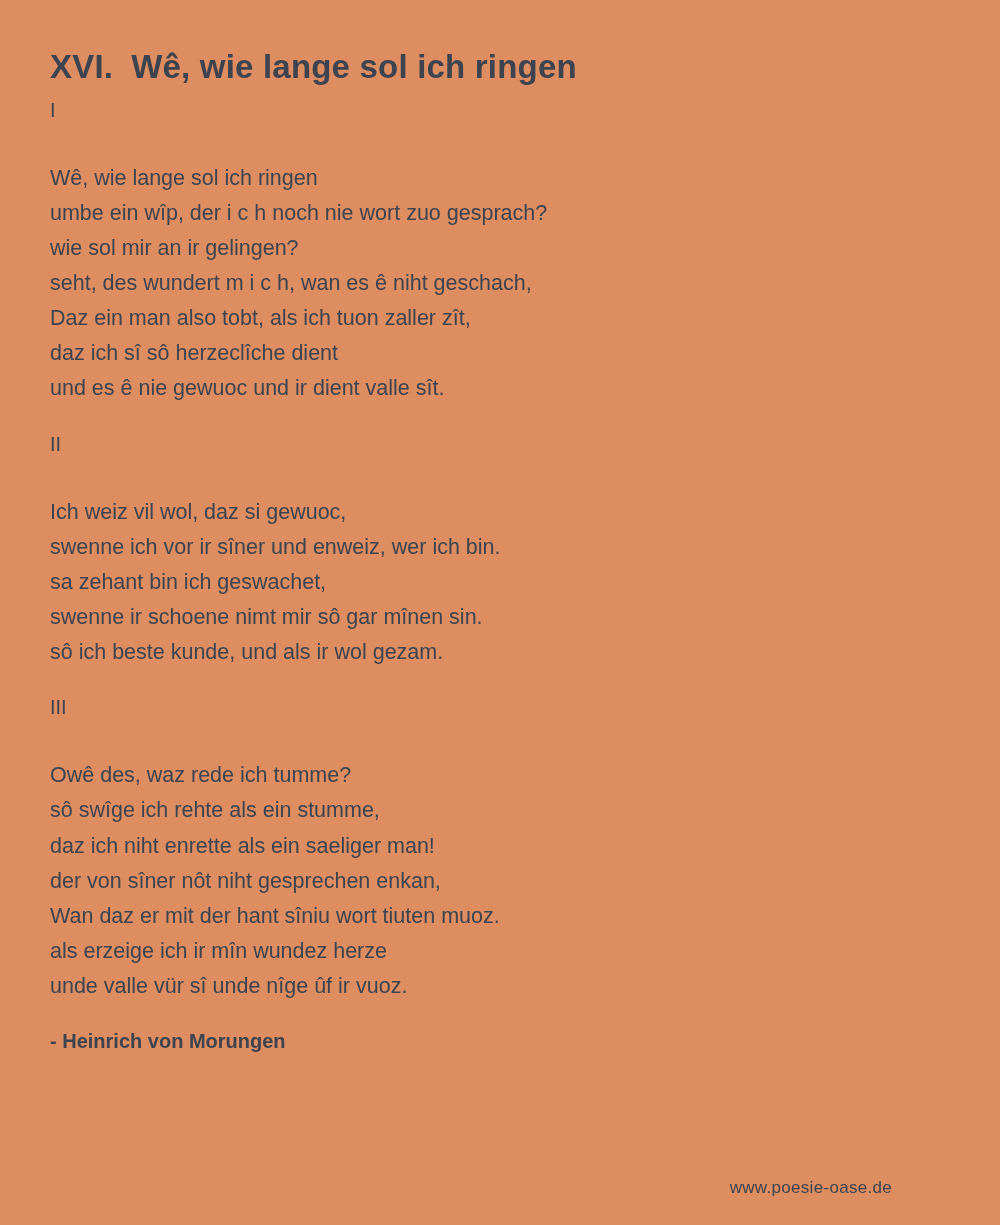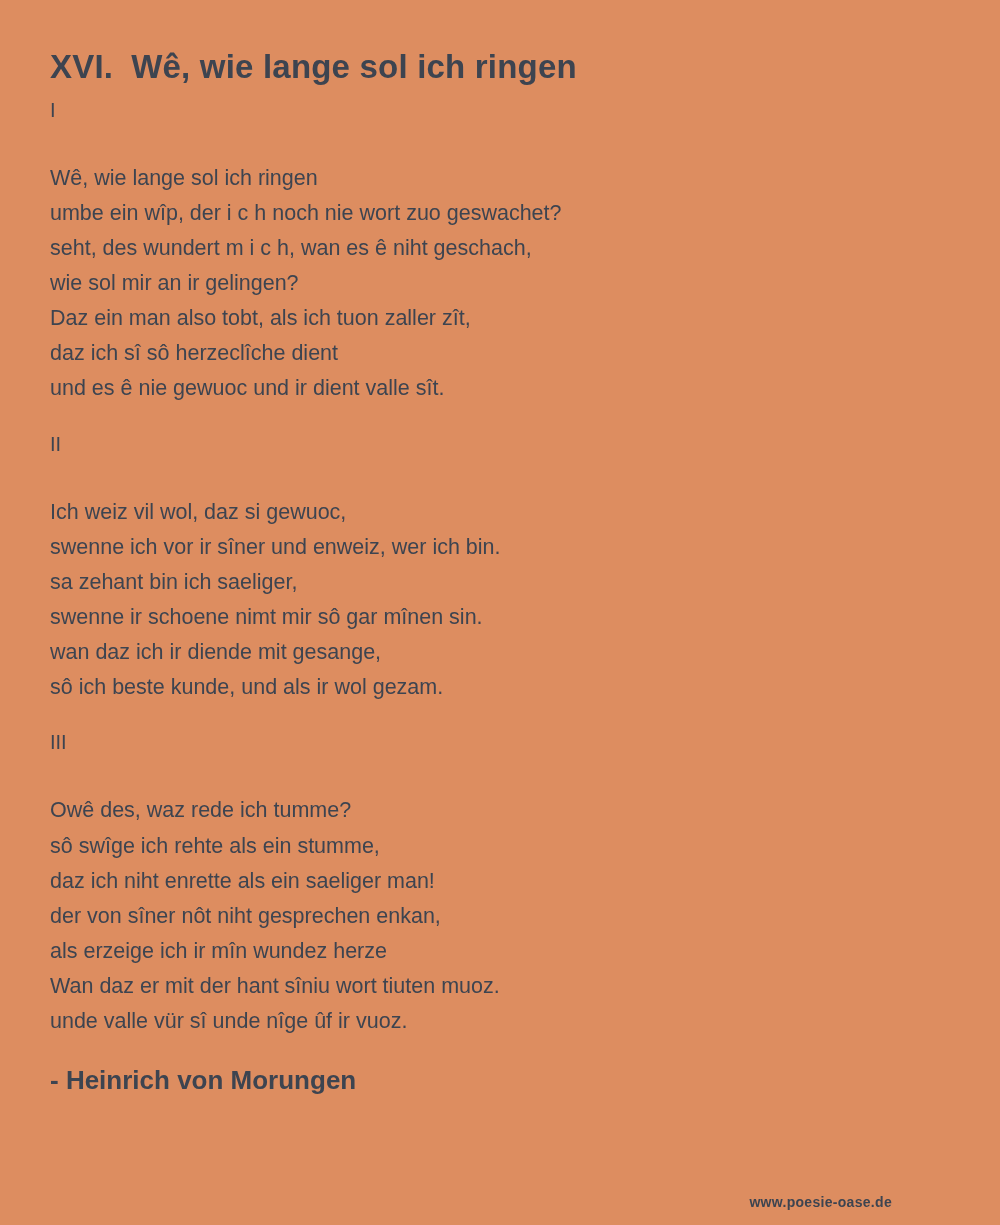--- a/index.html
+++ b/index.html
@@ -49,77 +49,76 @@
     font-size: 21.5px;
     line-height: 1.63;
     color: #3d4450;
     white-space: pre;
   }
   .first-stanza .stanza-number {
     margin-top: 0;
   }
   .author {
     margin-top: 26px;
-    font-size: 26px;
+    font-size: 20px;
     font-weight: bold;
     color: #3d4450;
   }
   .site {
     position: absolute;
     right: 108px;
-    bottom: 15px;
-    font-size: 14px;
-    font-weight: bold;
+    bottom: 27px;
+    font-size: 17px;
+    font-weight: normal;
     color: #3d4450;
     letter-spacing: 0.3px;
   }
 </style>
 </head>
 <body>
 
 <div class="page">
 
   <h1 class="poem-title">
     <span class="numeral">XVI.</span><span>Wê, wie lange sol ich ringen</span>
   </h1>
 
   <div class="stanza first-stanza">
     <div class="stanza-number">I</div>
     <div class="stanza-lines">
       <div class="line">Wê, wie lange sol ich ringen</div>
-      <div class="line">umbe ein wîp, der i c h noch nie wort zuo geswachet?</div>
+      <div class="line">umbe ein wîp, der i c h noch nie wort zuo gesprach?</div>
+      <div class="line">wie sol mir an ir gelingen?</div>
       <div class="line">seht, des wundert m i c h, wan es ê niht geschach,</div>
-      <div class="line">wie sol mir an ir gelingen?</div>
       <div class="line">Daz ein man also tobt, als ich tuon zaller zît,</div>
       <div class="line">daz ich sî sô herzeclîche dient</div>
       <div class="line">und es ê nie gewuoc und ir dient valle sît.</div>
     </div>
   </div>
 
   <div class="stanza">
     <div class="stanza-number">II</div>
     <div class="stanza-lines">
       <div class="line">Ich weiz vil wol, daz si gewuoc,</div>
       <div class="line">swenne ich vor ir sîner und enweiz, wer ich bin.</div>
-      <div class="line">sa zehant bin ich saeliger,</div>
+      <div class="line">sa zehant bin ich geswachet,</div>
       <div class="line">swenne ir schoene nimt mir sô gar mînen sin.</div>
-      <div class="line">wan daz ich ir diende mit gesange,</div>
       <div class="line">sô ich beste kunde, und als ir wol gezam.</div>
     </div>
   </div>
 
   <div class="stanza">
     <div class="stanza-number">III</div>
     <div class="stanza-lines">
       <div class="line">Owê des, waz rede ich tumme?</div>
       <div class="line">sô swîge ich rehte als ein stumme,</div>
       <div class="line">daz ich niht enrette als ein saeliger man!</div>
       <div class="line">der von sîner nôt niht gesprechen enkan,</div>
+      <div class="line">Wan daz er mit der hant sîniu wort tiuten muoz.</div>
       <div class="line">als erzeige ich ir mîn wundez herze</div>
-      <div class="line">Wan daz er mit der hant sîniu wort tiuten muoz.</div>
       <div class="line">unde valle vür sî unde nîge ûf ir vuoz.</div>
     </div>
   </div>
 
   <div class="author">- Heinrich von Morungen</div>
 
   <div class="site">www.poesie-oase.de</div>
 
 </div>
 

